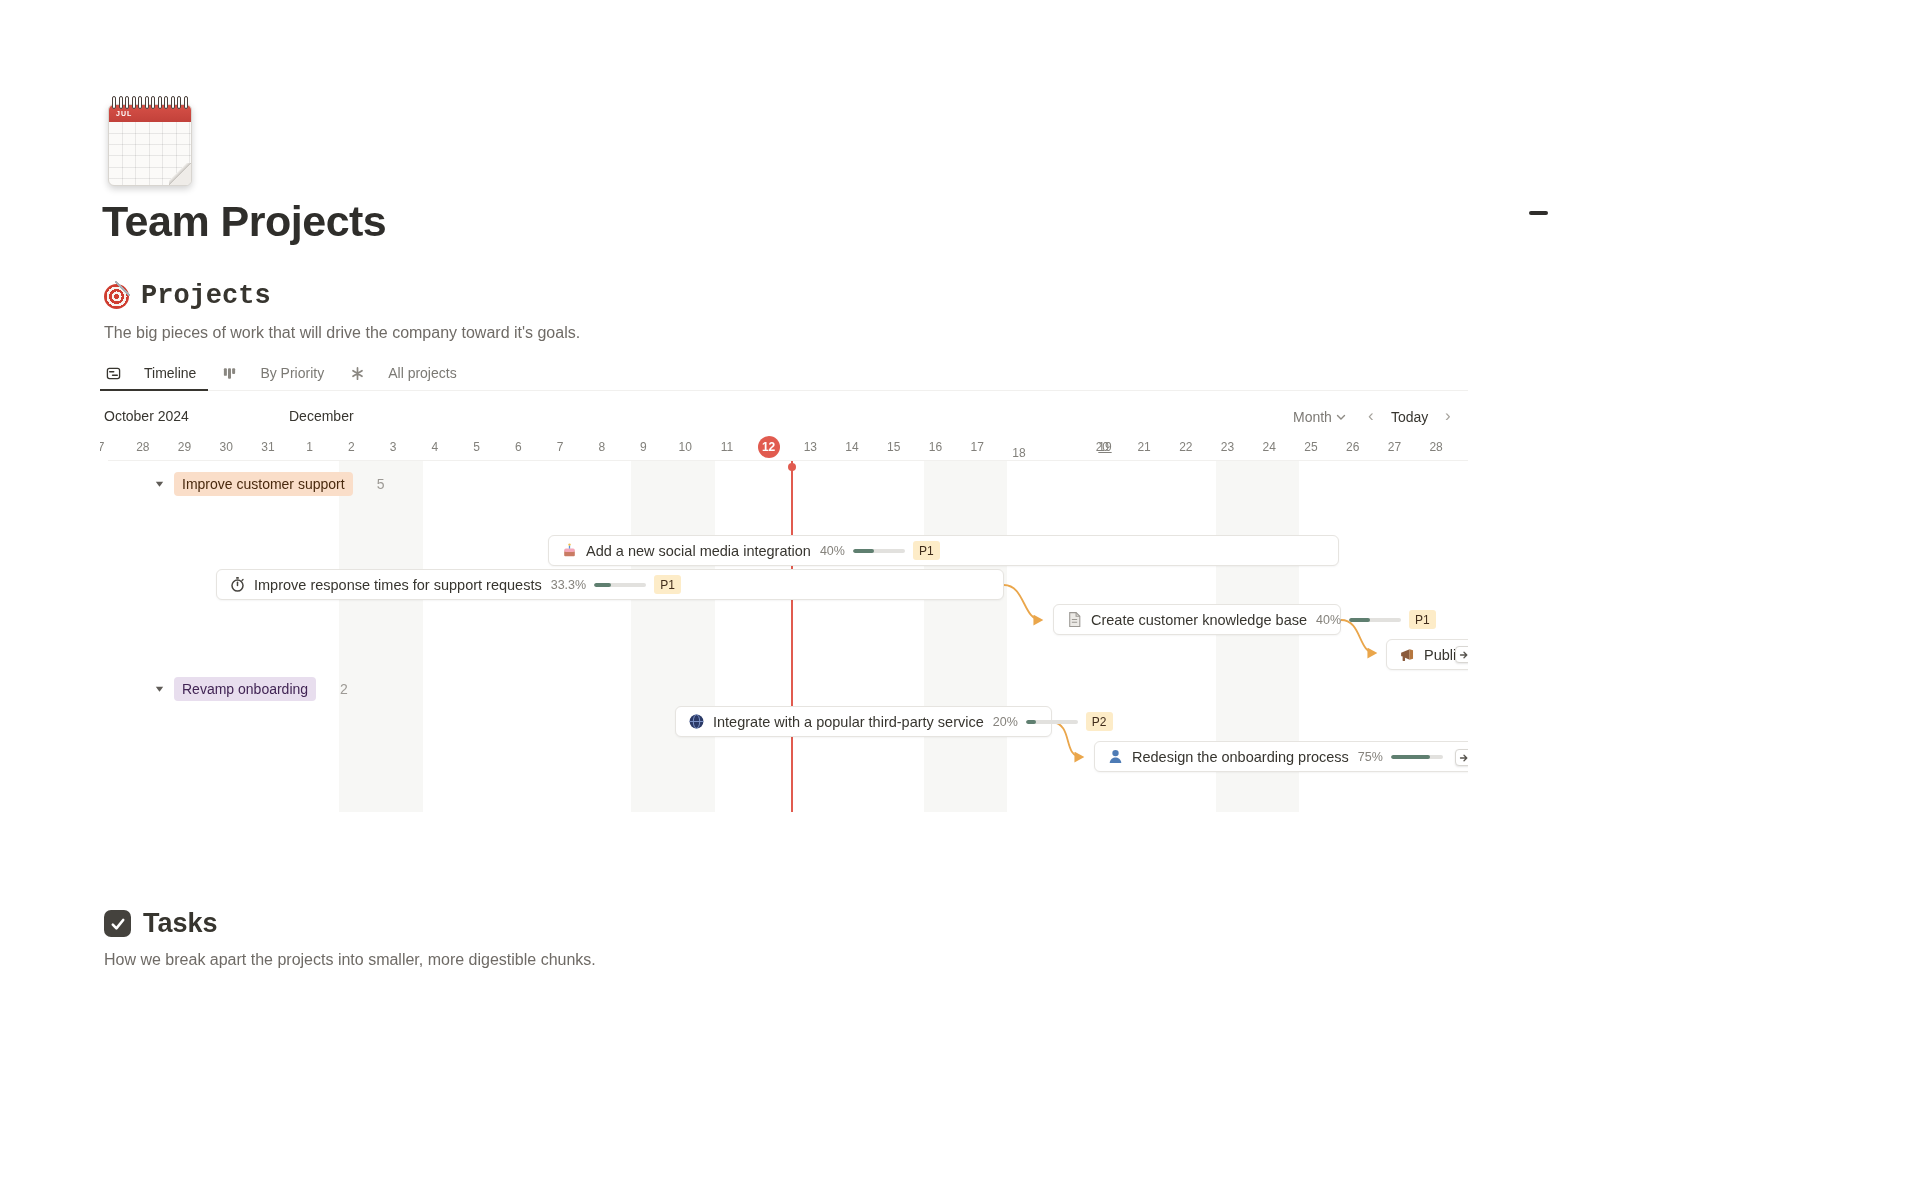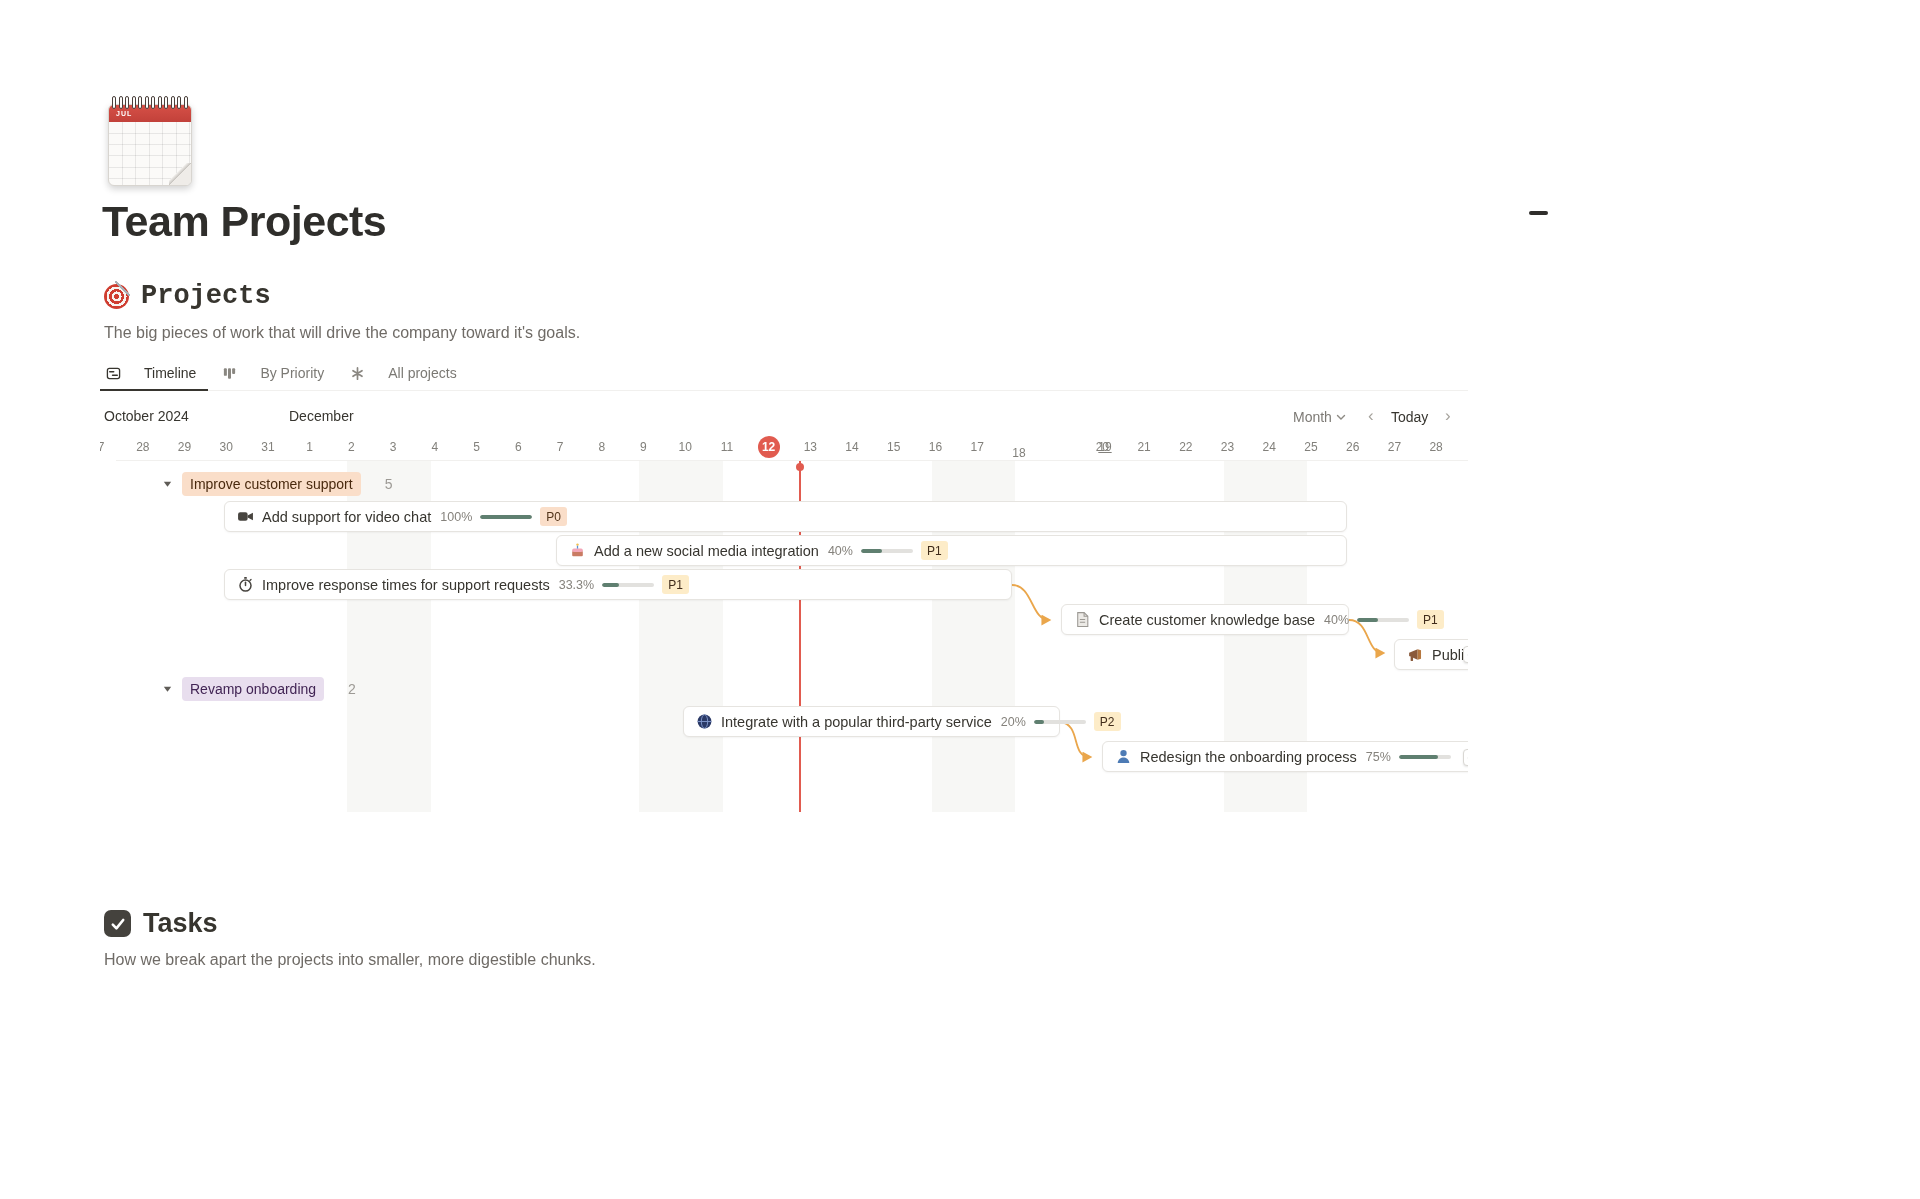--- a/index.html
+++ b/index.html
@@ -46,21 +46,21 @@
   .tl-ctl { position:absolute; top:9px; font-size:14px; display:flex; align-items:center; gap:4px; cursor:pointer; }
   .tl-ctl.gray { color:#7d7a75; }
   .tl-ctl.dark { color:#37352f; }
   .nav-chev { position:absolute; top:6px; font-size:17px; color:#a5a29c; cursor:pointer; line-height:20px; }
 
   .tl-dates { position:absolute; left:0; top:34px; width:100%; height:26px; }
   .date-cell { position:absolute; top:0; width:40px; text-align:center; font-size:12px; color:#82807b; line-height:26px; }
   .date-cell.today { line-height:26px; }
   .today-badge { display:inline-block; width:22px; height:22px; line-height:22px; border-radius:50%; background:#e15b4f; color:#fff; font-weight:600; text-align:center; }
 
-  .tl-grid { position:absolute; left:16px; top:60px; width:1368px; height:442px; border-top:1px solid #f1f0ee; border-bottom:1px solid #e7e6e3; }
+  .tl-grid { position:absolute; left:8px; top:60px; width:1368px; height:442px; border-top:1px solid #f1f0ee; border-bottom:1px solid #e7e6e3; }
   .weekend { position:absolute; top:0; width:42px; height:100%; background:#f7f7f5; }
   .today-line { position:absolute; left:683px; top:0; width:1.5px; height:100%; background:#e15b4f; z-index:1; }
   .today-dot { position:absolute; left:680px; top:2px; width:8px; height:8px; border-radius:50%; background:#e15b4f; z-index:1; }
   .arrows { position:absolute; left:0; top:0; width:1368px; height:352px; z-index:1; pointer-events:none; }
 
   .grp { position:absolute; display:flex; align-items:center; height:26px; z-index:2; }
   .grp-toggle { width:11px; margin-right:9px; display:flex; cursor:pointer; }
   .grp-chip { font-size:14px; font-weight:500; padding:2px 8px; border-radius:4px; line-height:20px; cursor:pointer; }
   .grp-chip.orange { background:#fadec9; color:#49290e; }
   .grp-chip.purple { background:#e8deee; color:#412454; }
@@ -226,34 +226,20 @@
       <div class="grp" style="left:46px; top:10px;">
         <span class="grp-toggle">
           <svg width="11" height="10" viewBox="0 0 10 10">
               <path d="M1.3 2.8h7.4L5 7.8z" fill="#5f5c57"></path>
             </svg>
         </span>
         <span class="grp-chip orange">Improve customer support</span>
         <span class="grp-count">5</span>
       </div>
 
-      <div class="bar" style="left:108px; top:40px; width:1123px;">
-        <span class="ticon">
-            <svg viewBox="0 0 16 16">
-              <rect x="1" y="4" width="9" height="8" rx="2" fill="#47443f"></rect>
-              <path d="M10 7l5-2.6v7.2L10 9z" fill="#47443f"></path>
-            </svg>
-          </span>
-        <span class="btitle">Add support for video chat</span>
-        <span class="pct">100%</span>
-        <span class="prog">
-            <span class="prog-fill" style="width: 100%;"></span>
-          </span>
-        <span class="pchip P0">P0</span>
-      </div>
 
       <div class="bar" style="left:440px; top:74px; width:791px;">
         <span class="ticon">
             <svg viewBox="0 0 16 16">
               <rect x="3" y="8.4" width="10" height="5" rx="1" fill="#c97b63"></rect>
               <rect x="3" y="6.2" width="10" height="3.2" rx="1.6" fill="#f3a6b8"></rect>
               <rect x="7.4" y="3.2" width="1.2" height="3" fill="#5a8fd6"></rect>
               <circle cx="8" cy="2.4" r="1.1" fill="#f5c04e"></circle>
             </svg>
           </span>

